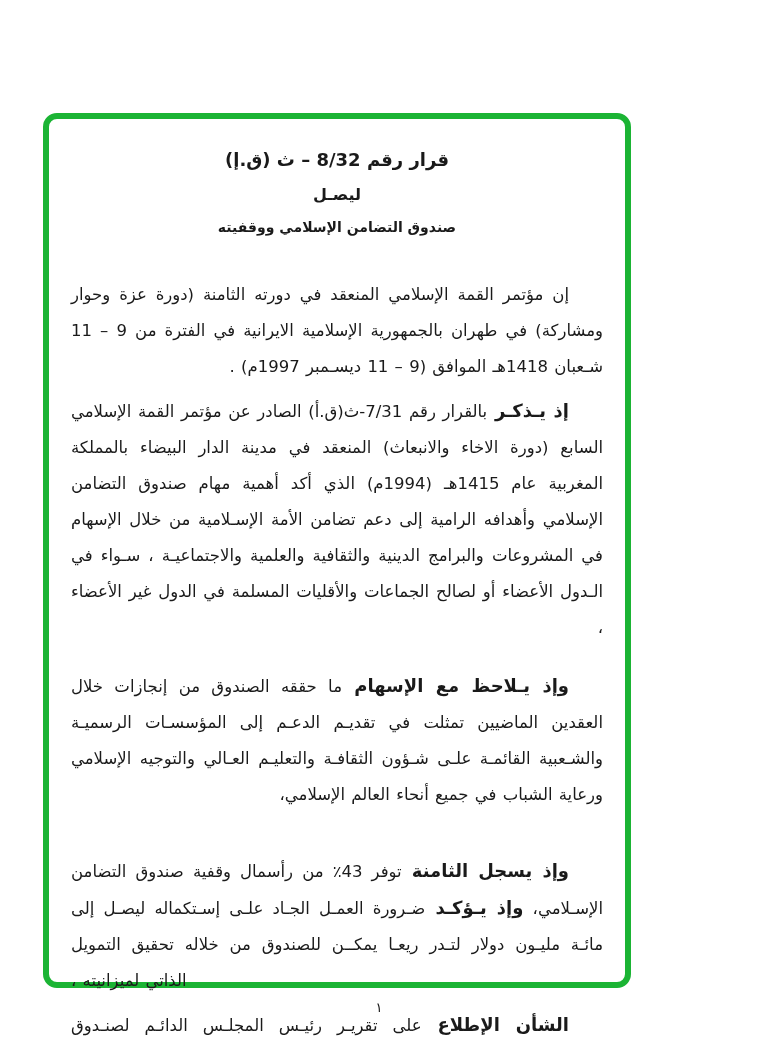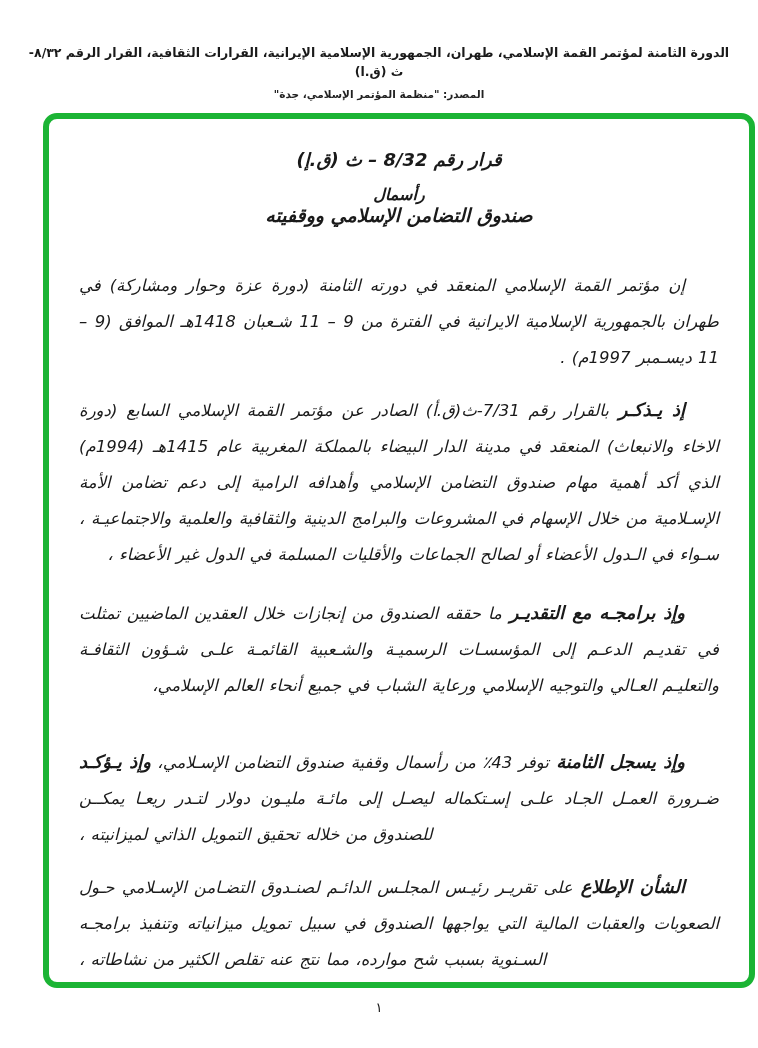--- a/index.html
+++ b/index.html
@@ -20,35 +20,34 @@
     font-size:12.5px;font-weight:bold;letter-spacing:0;
     line-height:1.5;
     padding:0 28px;
   }
   .doc-header .hl2{
     font-size:10.5px;font-weight:bold;margin-top:6px;color:#222;
   }
   .green-box{
     position:absolute;
     left:43px;top:113px;
-    width:712px;height:875px;
+    width:588px;height:875px;
     box-sizing:border-box;
     border:6px solid #f9a8d4;
     border-radius:14px;
     padding:22px 14px 20px 14px;
     background:#ffffff;
-    font-style:italic;
   }
   .title-block{ text-align:center; font-weight:bold; margin-top:8px;}
   .title-block .t1{ font-size:18px; }
   .title-block .t2{ font-size:16px; margin-top:15px;}
-  .title-block .t3{ font-size:19px; }
+  .title-block .t3{ font-size:14px; margin-top:15px;}
   .body-text{ margin-top:42px; }
   .para{
-    margin:16px;
+    margin:8px;
     font-size:16.5px;
     line-height:36px;
     text-align:justify;
     text-align-last:right;
     text-indent:34px;
     word-spacing:1px;
   }
   .para b{ font-size:1.09em; }
   .body-text .para:nth-of-type(3){ margin-top:22px; }
   .body-text .para:nth-of-type(4){ margin-top:40px; }
@@ -60,35 +59,31 @@
   .page-number{
     position:absolute;top:1000px;right:0;left:0;
     text-align:center;font-size:13px;color:#111;
   }
 </style>
 </head>
 <body>
 
 <div class="page">
 
-  <div class="doc-header">
-    <div class="hl1">الدورة الثامنة لمؤتمر القمة الإسلامي، طهران، الجمهورية الإسلامية الإيرانية، القرارات الثقافية، القرار الرقم ٨/٣٢-ث (ق.ا)</div>
-    <div class="hl2">المصدر: "منظمة المؤتمر الإسلامي، جدة"</div>
-  </div>
 
   <div class="green-box" style="border-color: rgb(27, 180, 52);">
     <div class="title-block">
       <div class="t1">قرار رقم 8/32 – ث (ق.إ)</div>
-      <div class="t2">رأسمال</div>
+      <div class="t2">ليصـل</div>
       <div class="t3">صندوق التضامن الإسلامي ووقفيته</div>
     </div>
     <div class="body-text" id="paragraphs">
         <p class="para"><span>إن مؤتمر القمة الإسلامي المنعقد في دورته الثامنة (دورة عزة وحوار ومشاركة) في طهران بالجمهورية الإسلامية الايرانية في الفترة من 9 – 11 شـعبان 1418هـ الموافق (9 – 11 ديسـمبر 1997م) .</span></p>
         <p class="para"><b>إذ يـذكـر </b><span>بالقرار رقم 7/31-ث(ق.أ) الصادر عن مؤتمر القمة الإسلامي السابع (دورة الاخاء والانبعاث) المنعقد في مدينة الدار البيضاء بالمملكة المغربية عام 1415هـ (1994م) الذي أكد أهمية مهام صندوق التضامن الإسلامي وأهدافه الرامية إلى دعم تضامن الأمة الإسـلامية من خلال الإسهام في المشروعات والبرامج الدينية والثقافية والعلمية والاجتماعيـة ، سـواء في الـدول الأعضاء أو لصالح الجماعات والأقليات المسلمة في الدول غير الأعضاء ،</span></p>
-        <p class="para"><b>وإذ برامجـه مع التقديـر </b><span>ما حققه الصندوق من إنجازات خلال العقدين الماضيين تمثلت في تقديـم الدعـم إلى المؤسسـات الرسميـة والشـعبية القائمـة علـى شـؤون الثقافـة والتعليـم العـالي والتوجيه الإسلامي ورعاية الشباب في جميع أنحاء العالم الإسلامي،</span></p>
+        <p class="para"><b>وإذ يـلاحظ مع الإسهام </b><span>ما حققه الصندوق من إنجازات خلال العقدين الماضيين تمثلت في تقديـم الدعـم إلى المؤسسـات الرسميـة والشـعبية القائمـة علـى شـؤون الثقافـة والتعليـم العـالي والتوجيه الإسلامي ورعاية الشباب في جميع أنحاء العالم الإسلامي،</span></p>
         <p class="para"><b>وإذ يسجل الثامنة </b><span>توفر 43٪ من رأسمال وقفية صندوق التضامن الإسـلامي، </span><b>وإذ يـؤكـد </b><span>ضـرورة العمـل الجـاد علـى إسـتكماله ليصـل إلى مائـة مليـون دولار لتـدر ريعـا يمكــن للصندوق من خلاله تحقيق التمويل الذاتي لميزانيته ،</span></p>
         <p class="para"><b>الشأن الإطلاع </b><span>على تقريـر رئيـس المجلـس الدائـم لصنـدوق التضـامن الإسـلامي حـول الصعوبات والعقبات المالية التي يواجهها الصندوق في سبيل تمويل ميزانياته وتنفيذ برامجـه السـنوية بسبب شح موارده، مما نتج عنه تقلص الكثير من نشاطاته ،</span></p>
       </div>
   </div>
 
   <div class="page-number">١</div>
 
 </div>
 
 </body></html>

